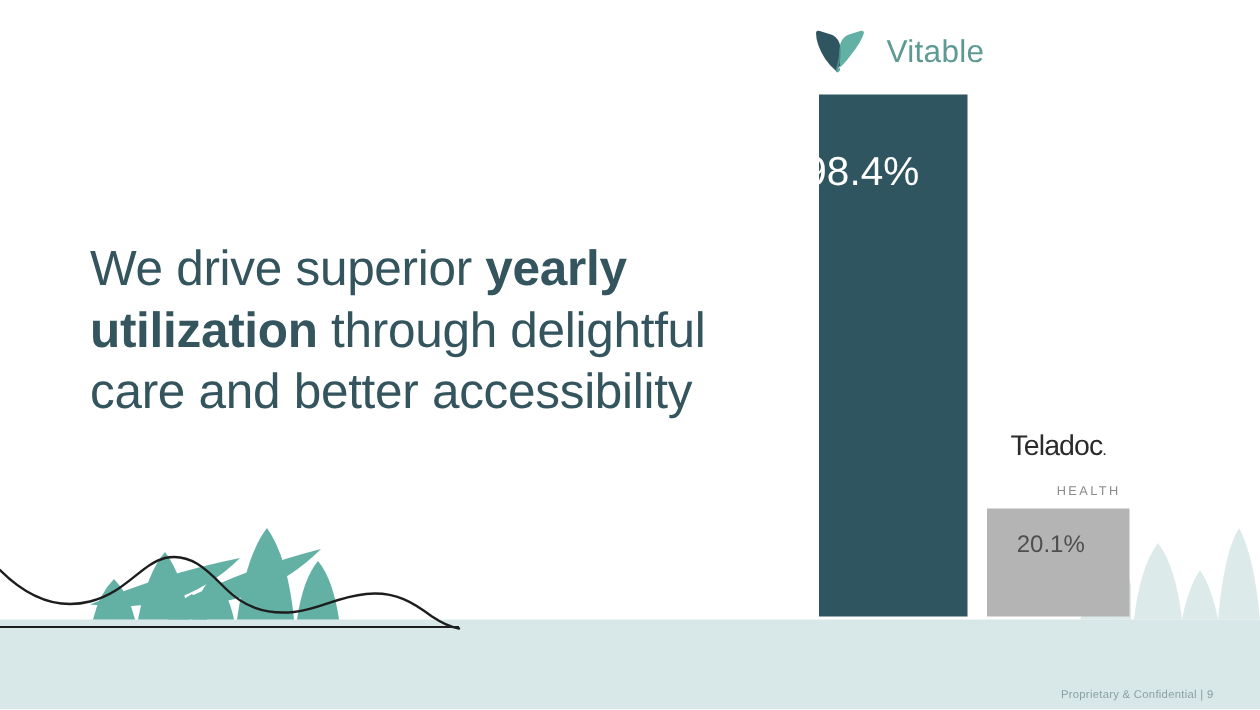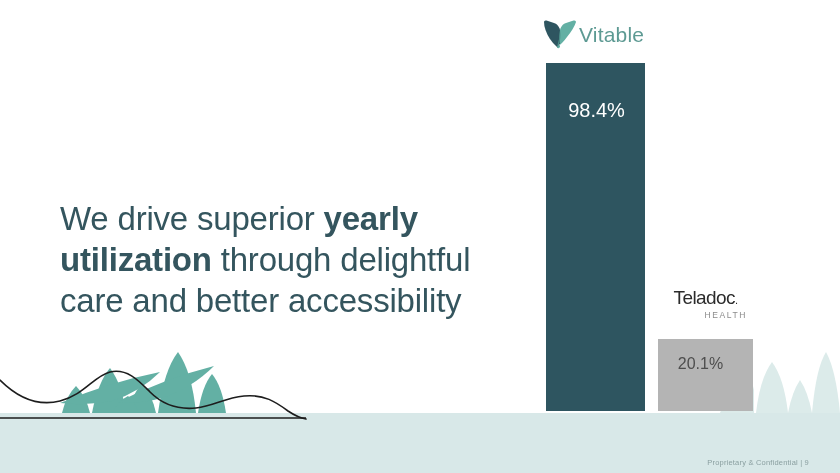--- a/index.html
+++ b/index.html
@@ -41,21 +41,20 @@
   .headline {
     position: absolute;
     left: 60px;
     top: 158px;
     width: 470px;
     font-size: 33px;
     line-height: 41px;
     color: #34555e;
     font-weight: 400;
     letter-spacing: -0.2px;
-    margin-top: 40px;
   }
   .headline b {
     font-weight: 700;
   }
 
   
   .chart {
     position: absolute;
     left: 0;
     top: 0;
@@ -81,42 +80,42 @@
     height: 72px;
     background: #b4b4b4;
   }
 
   .bar-value {
     position: absolute;
     text-align: center;
     font-weight: 400;
   }
   .value-vitable {
-    left: 547px;
+    left: 525px;
     top: 99px;
     width: 99px;
-    font-size: 20px;
+    font-size: 27px;
     color: #ffffff;
   }
   .value-teladoc {
     left: 658px;
     top: 355px;
     width: 85px;
     font-size: 16px;
     color: #4e4e4e;
   }
 
   
   .vitable-brand {
     position: absolute;
     left: 543px;
     top: 20px;
     display: flex;
     align-items: center;
-    gap: 2px;
+    gap: 14px;
   }
   .vitable-mark {
     width: 34px;
     height: 30px;
     display: block;
   }
   .vitable-word {
     font-size: 21px;
     color: #5d9a93;
     letter-spacing: 0.2px;
@@ -141,21 +140,21 @@
     font-size: 11px;
     vertical-align: baseline;
   }
   .teladoc-sub {
     font-size: 8.5px;
     font-weight: 400;
     color: #8b8b8b;
     letter-spacing: 1.6px;
     text-align: right;
     padding-right: 6px;
-    margin-top: 0;
+    margin-top: 12px;
   }
 
   
   .footer {
     position: absolute;
     right: 31px;
     bottom: 6px;
     font-size: 7.5px;
     color: #8a9fa0;
     letter-spacing: 0.2px;

